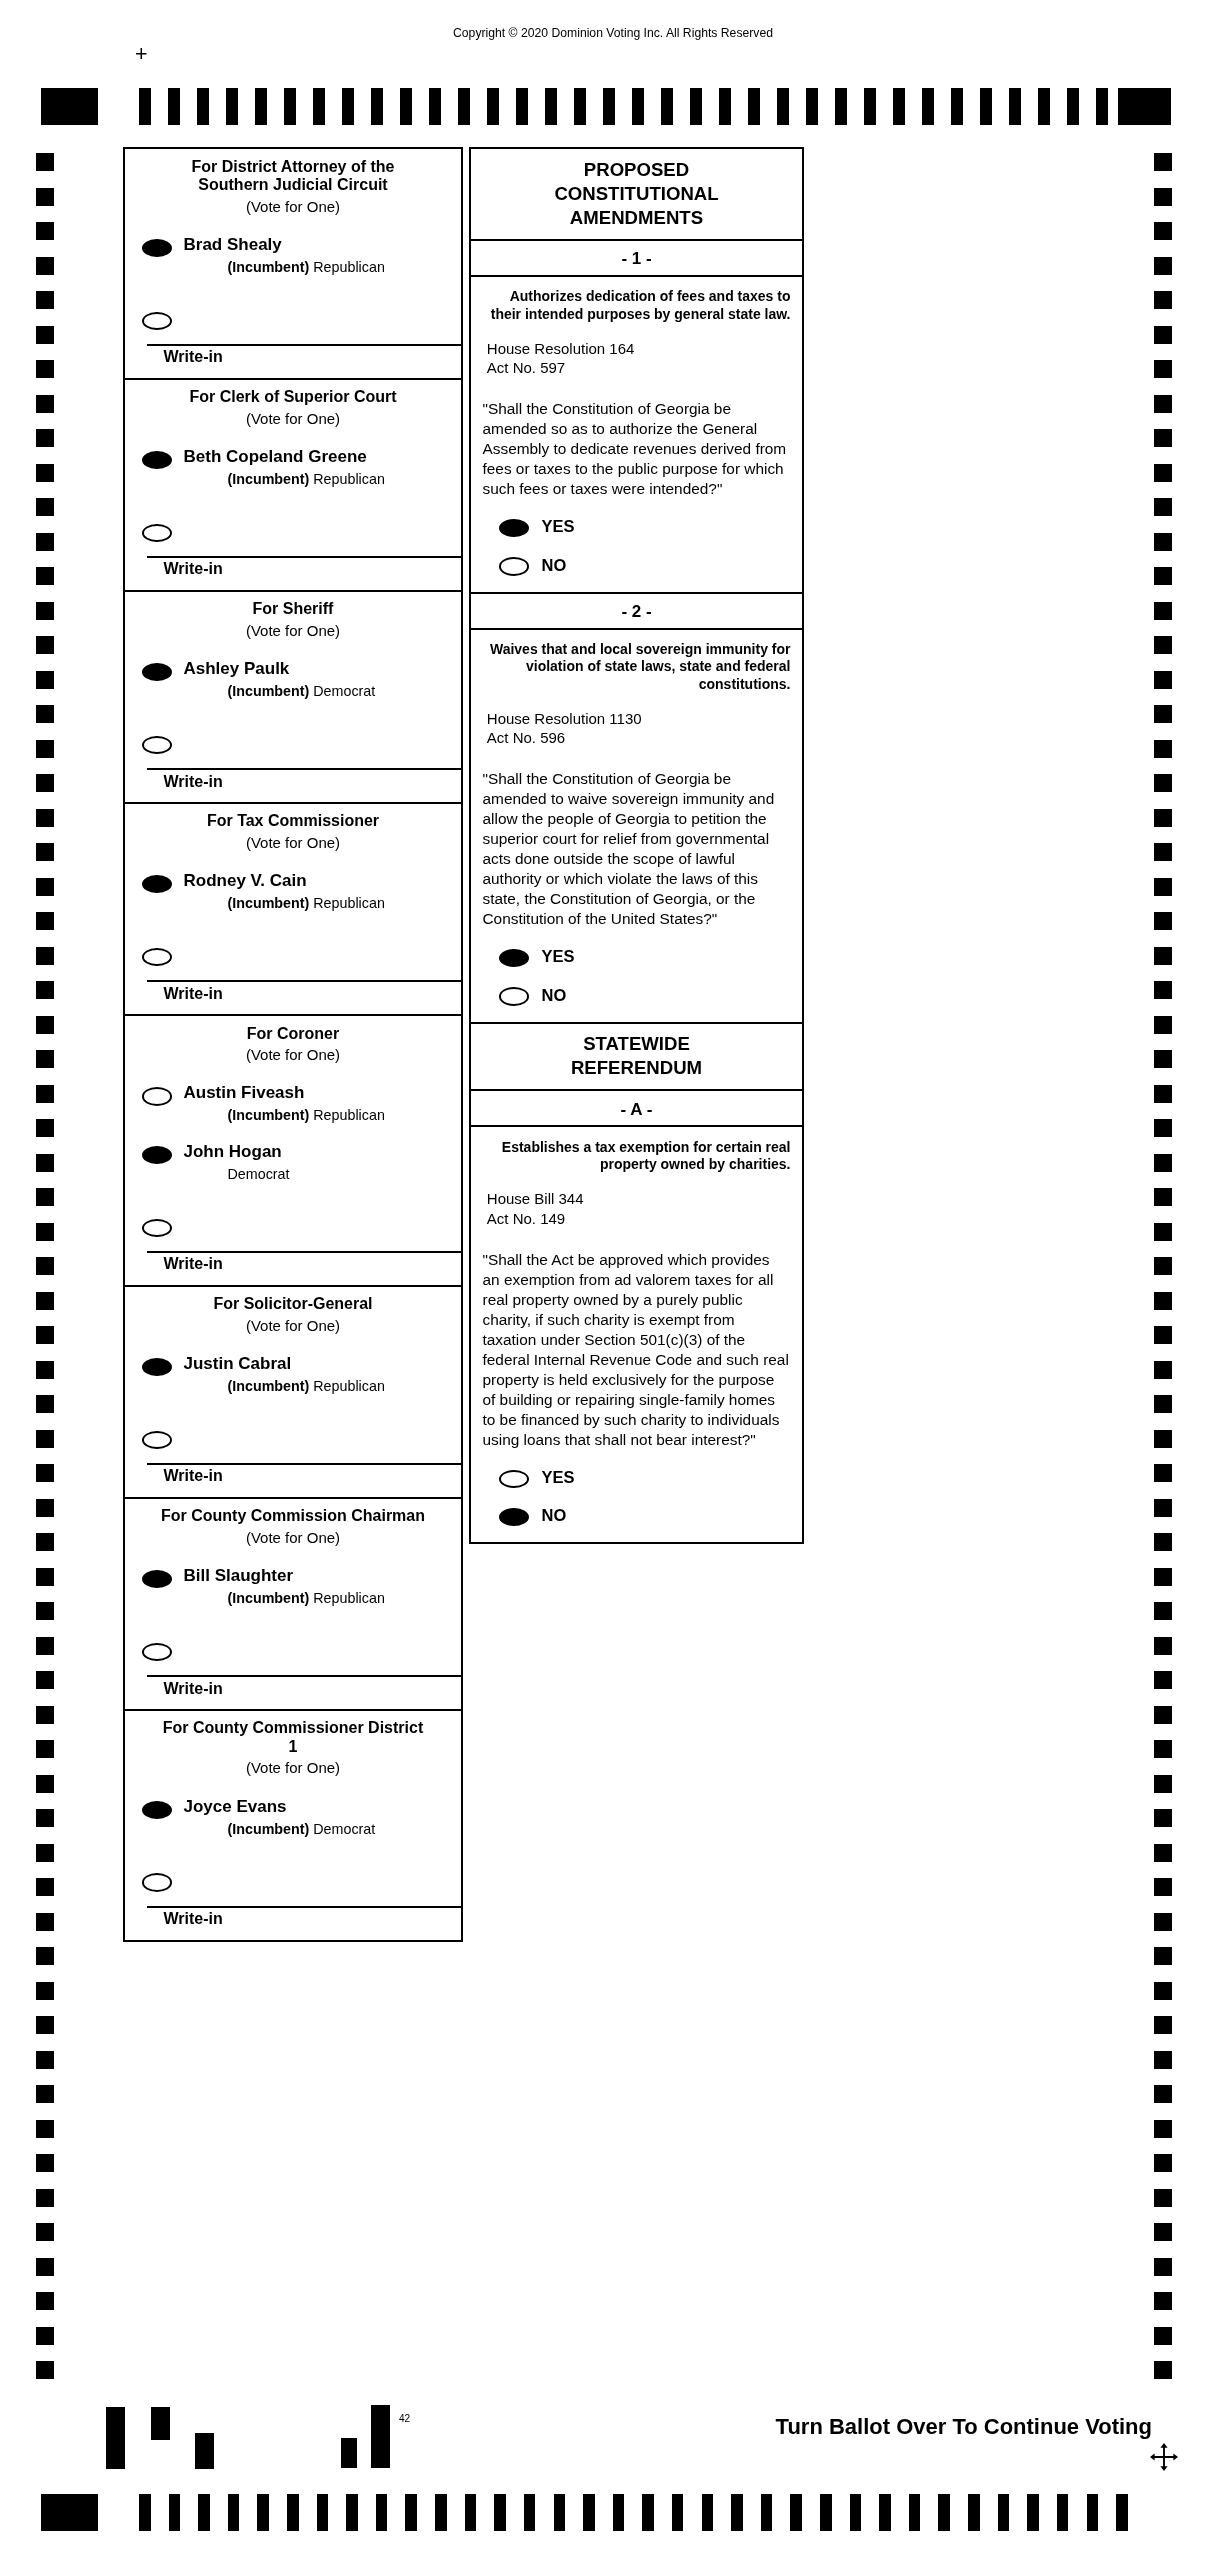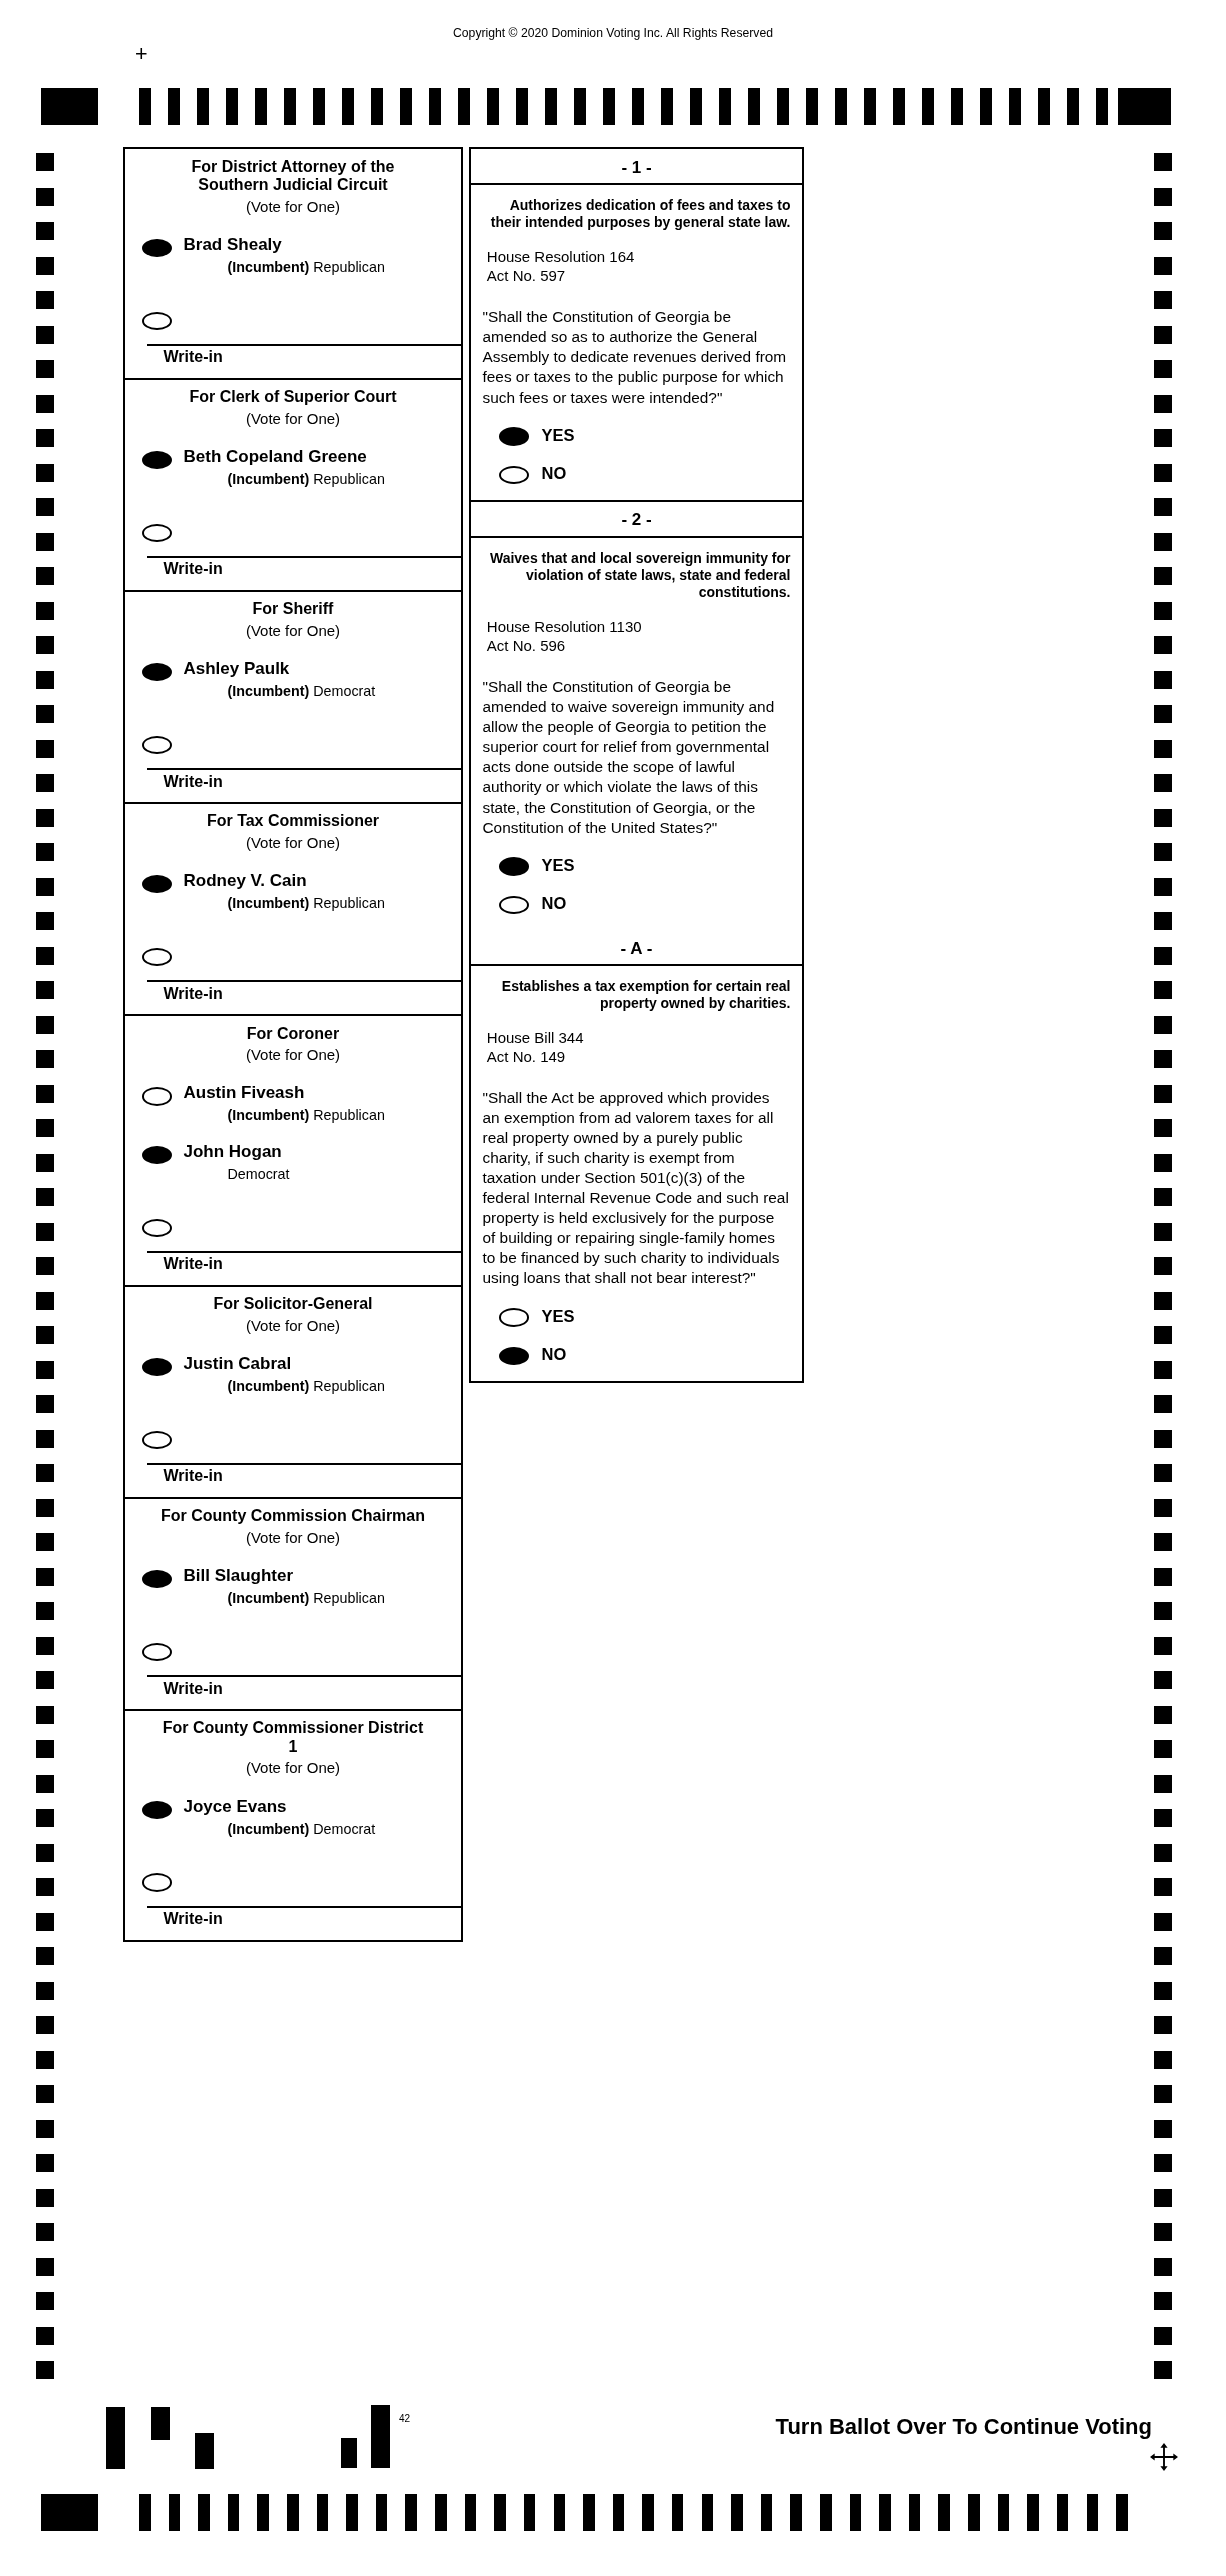--- a/index.html
+++ b/index.html
@@ -388,20 +388,23 @@
       <div class="candidate writein-oval-row">
         <span class="oval"></span>
       </div>
       <div class="writein">
         <div class="writein-label">Write-in</div>
       </div>
     </div>
   </div>
 
 <div class="col-right">
+  <div class="amend-header">
+    <span>PROPOSED CONSTITUTIONAL AMENDMENTS</span>
+  </div>
   <div id="measures">
       <div class="measure">
         <div class="m-number">- 1 -</div>
         <div class="m-body">
           <div class="m-summary">Authorizes dedication of fees and taxes to their intended purposes by general state law.</div>
           <div class="m-refs">
             <div>House Resolution 164</div>
             <div>Act No. 597</div>
           </div>
           <div class="m-question">"Shall the Constitution of Georgia be amended so as to authorize the General Assembly to dedicate revenues derived from fees or taxes to the public purpose for which such fees or taxes were intended?"</div>
@@ -428,20 +431,23 @@
             <span class="oval filled"></span>
             <span class="choice-label">YES</span>
           </div>
           <div class="choice">
             <span class="oval"></span>
             <span class="choice-label">NO</span>
           </div>
         </div>
       </div>
     </div>
+  <div class="ref-header">
+    <span>STATEWIDE REFERENDUM</span>
+  </div>
   <div>
     <div class="m-number">- A -</div>
     <div class="m-body">
       <div class="m-summary">Establishes a tax exemption for certain real property owned by charities.</div>
       <div class="m-refs">
         <div>House Bill 344</div>
         <div>Act No. 149</div>
       </div>
       <div class="m-question">"Shall the Act be approved which provides an exemption from ad valorem taxes for all real property owned by a purely public charity, if such charity is exempt from taxation under Section 501(c)(3) of the federal Internal Revenue Code and such real property is held exclusively for the purpose of building or repairing single-family homes to be financed by such charity to individuals using loans that shall not bear interest?"</div>
       <div class="choice">

